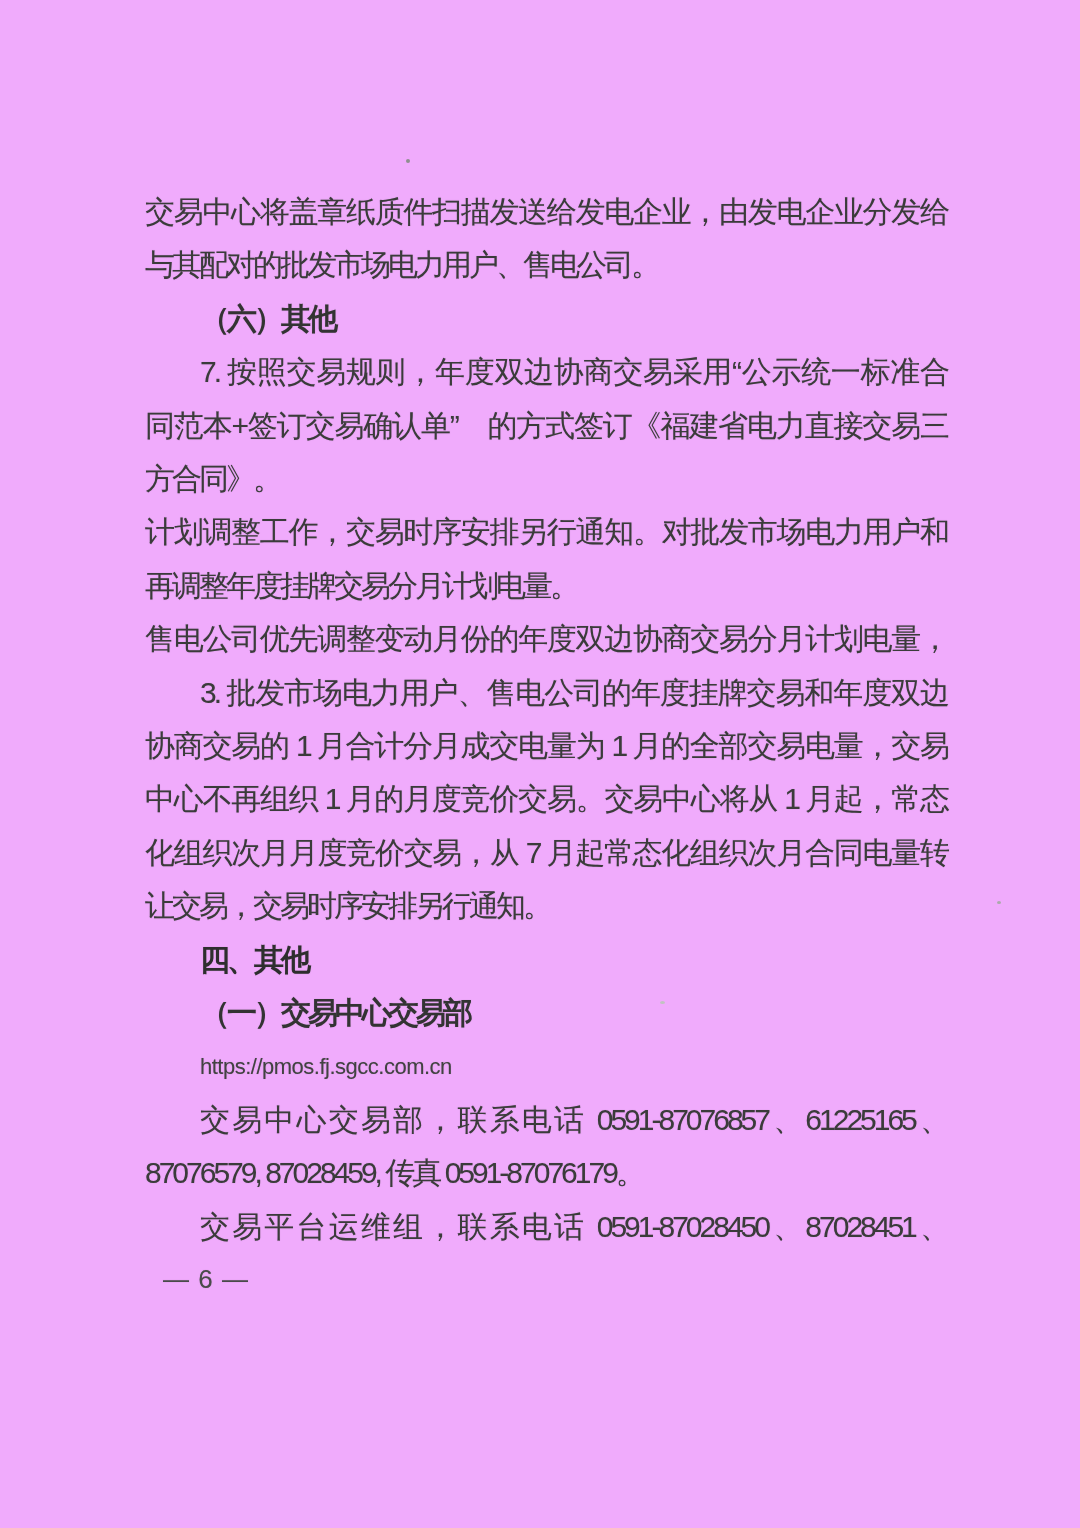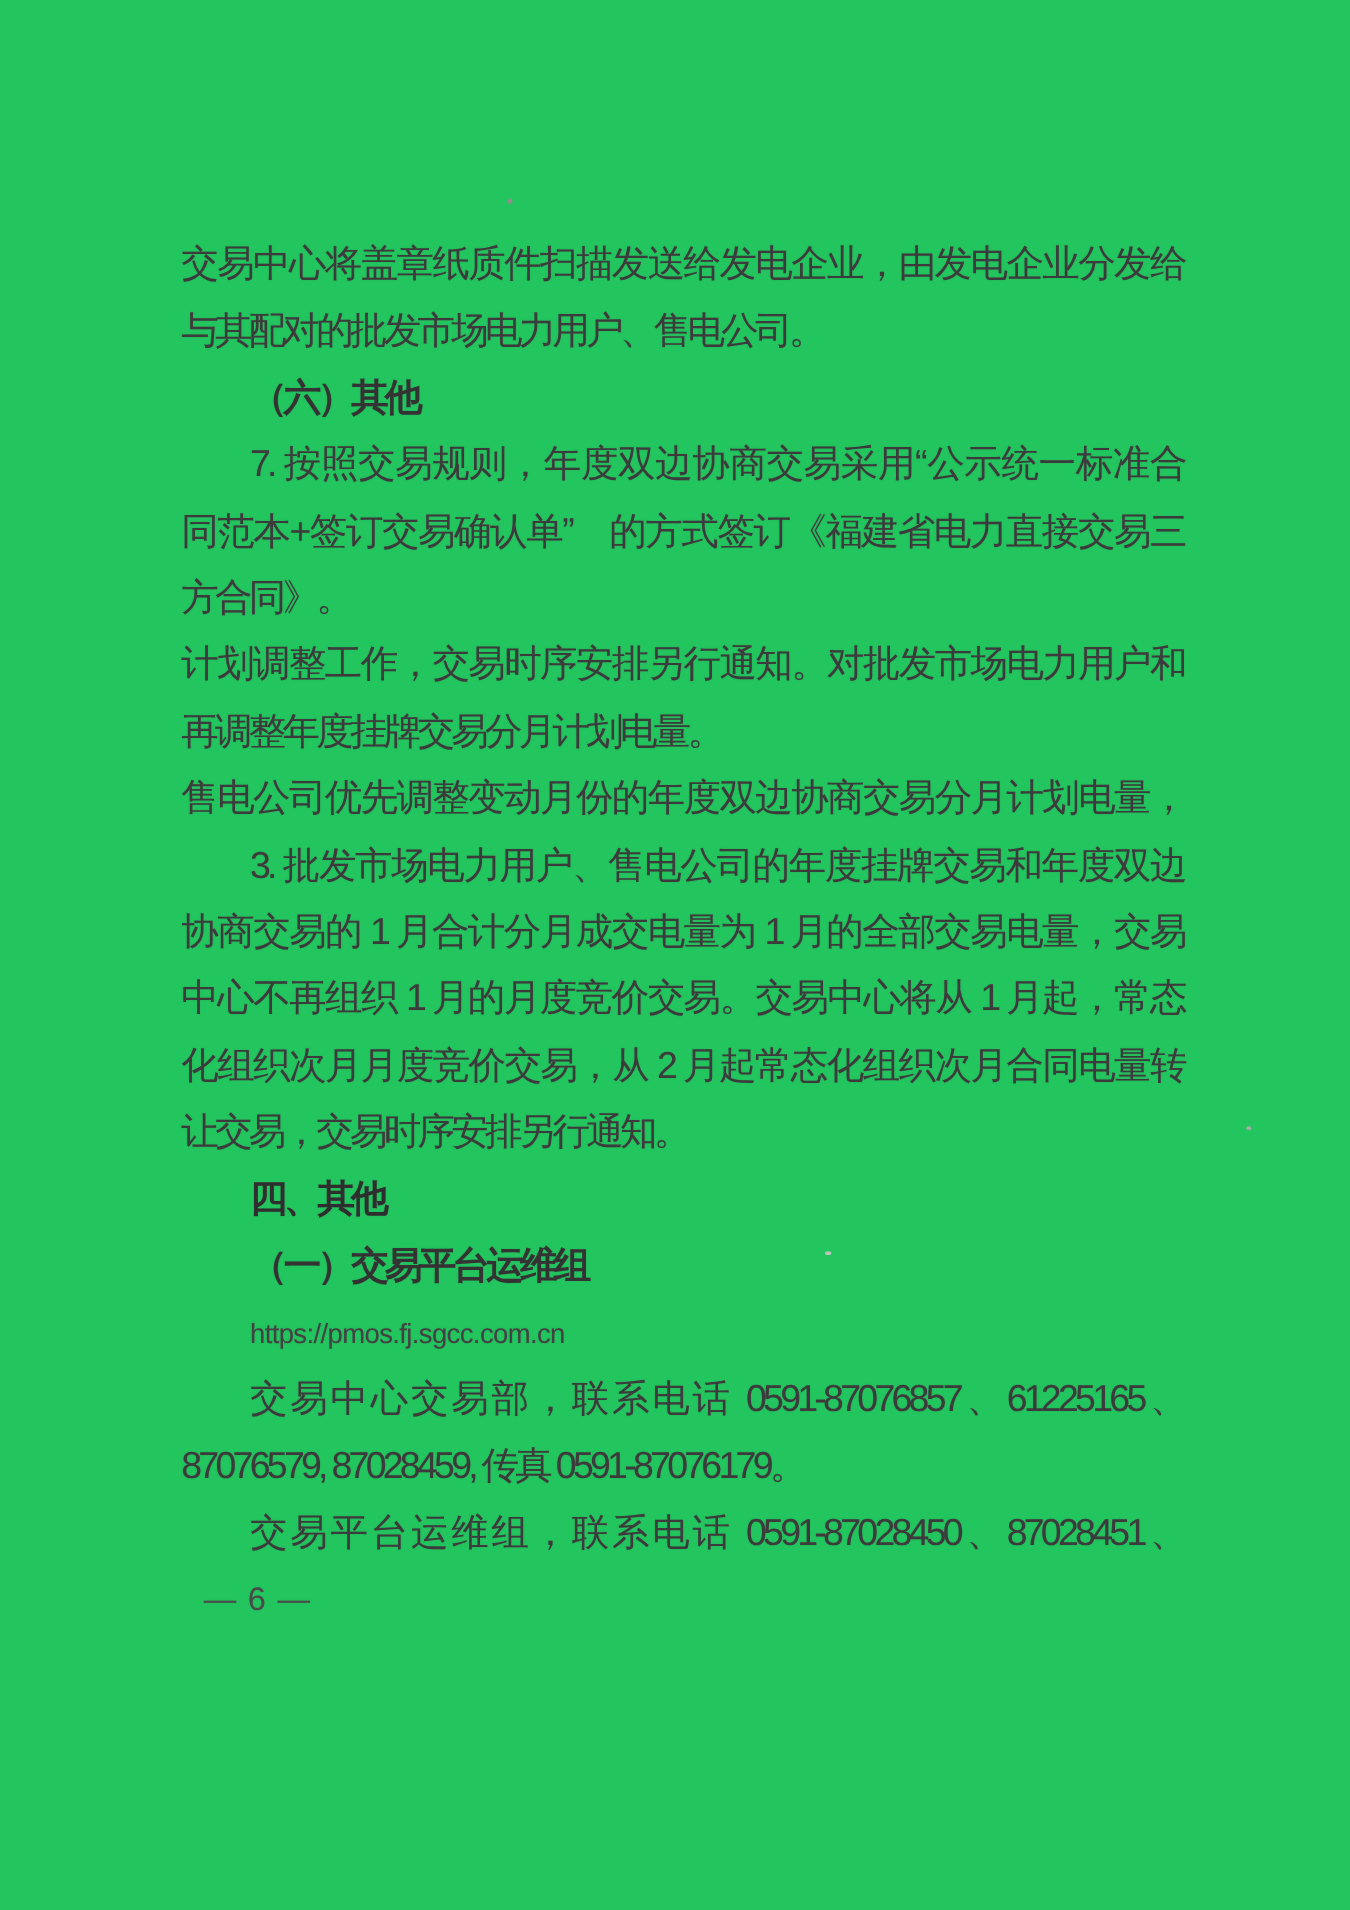--- a/index.html
+++ b/index.html
@@ -1,19 +1,19 @@
 <!DOCTYPE html>
 <html><head>
 <meta charset="utf-8">
 <style>
   html,body{margin:0;padding:0;background:#e8e8e8;}
   .page{
     position:relative;
     width:1080px;height:1528px;
-    background:#22c55e;
+    background:#f0abfc;
     overflow:hidden;
     font-family:"Liberation Sans", sans-serif;
   }
   .text-block{
     position:absolute;
     left:145px;top:185px;width:802px;
     font-size:30px;
     line-height:53.4px;
     letter-spacing:-3px;
     color:#3b3b3b;
@@ -56,24 +56,24 @@
     <div class="ln ind h2">（六）其他</div>
     <div class="ln ind j">7. 按照交易规则，年度双边协商交易采用“公示统一标准合</div>
     <div class="ln j">同范本+签订交易确认单”　的方式签订《福建省电力直接交易三</div>
     <div class="ln">方合同》。</div>
     <div class="ln j">计划调整工作，交易时序安排另行通知。对批发市场电力用户和</div>
     <div class="ln">再调整年度挂牌交易分月计划电量。</div>
     <div class="ln j">售电公司优先调整变动月份的年度双边协商交易分月计划电量，</div>
     <div class="ln ind j">3. 批发市场电力用户、售电公司的年度挂牌交易和年度双边</div>
     <div class="ln j">协商交易的 1 月合计分月成交电量为 1 月的全部交易电量，交易</div>
     <div class="ln j">中心不再组织 1 月的月度竞价交易。交易中心将从 1 月起，常态</div>
-    <div class="ln j">化组织次月月度竞价交易，从 2 月起常态化组织次月合同电量转</div>
+    <div class="ln j">化组织次月月度竞价交易，从 7 月起常态化组织次月合同电量转</div>
     <div class="ln">让交易，交易时序安排另行通知。</div>
     <div class="ln ind h1">四、其他</div>
-    <div class="ln ind h2">（一）交易平台运维组</div>
+    <div class="ln ind h2">（一）交易中心交易部</div>
     <div class="ln ind latin">https://pmos.fj.sgcc.com.cn</div>
     <div class="ln ind j">交易中心交易部，联系电话 0591-87076857、61225165、</div>
     <div class="ln">87076579, 87028459, 传真 0591-87076179。</div>
     <div class="ln ind j">交易平台运维组，联系电话 0591-87028450、87028451、</div>
     <div class="ln pageno">— 6 —</div>
   </div>
 
 </div>
 
 </body></html>

